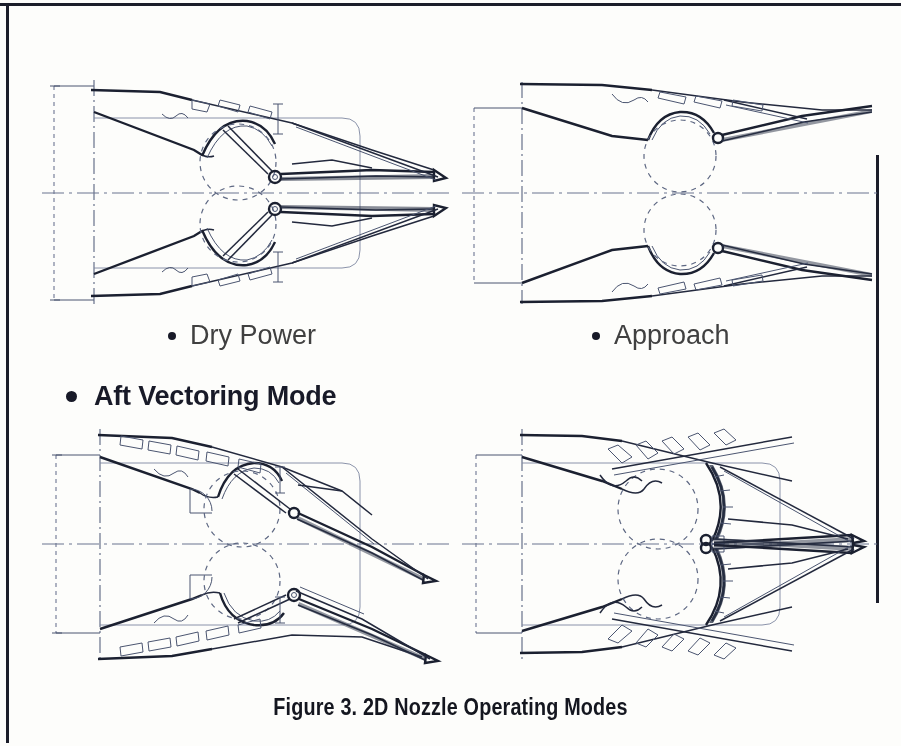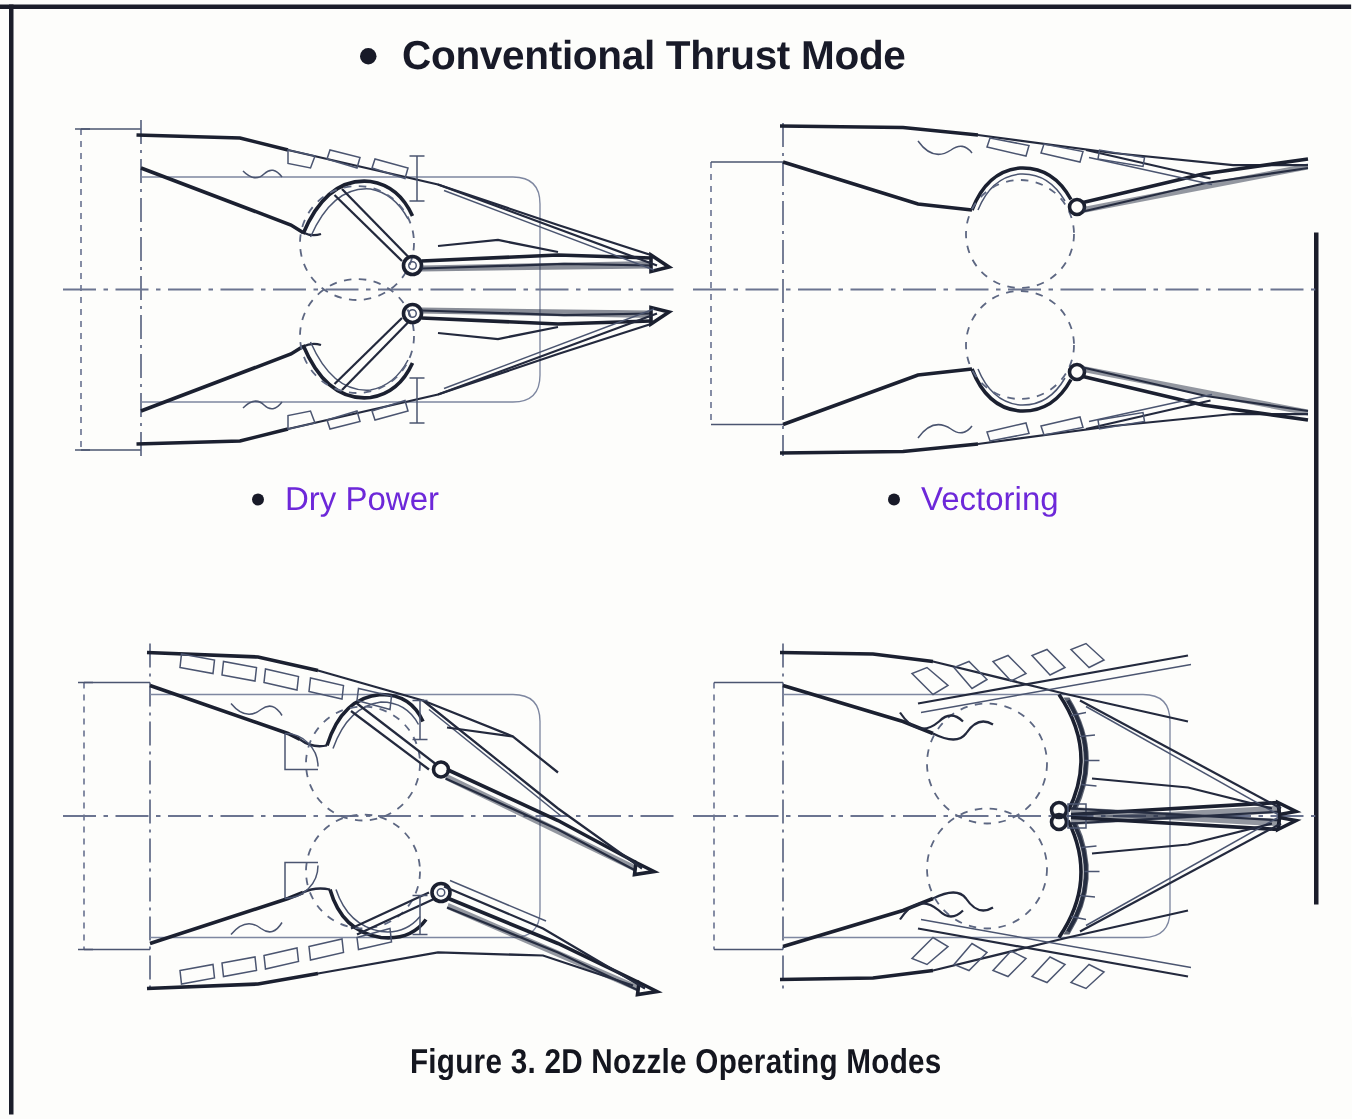--- a/index.html
+++ b/index.html
@@ -52,23 +52,23 @@
     font-size: 27px;
     font-weight: bold;
     color: #181a28;
     letter-spacing: -0.2px;
   }
   .heading .bullet {
     width: 11px; height: 11px;
     margin-right: 17px;
   }
   .sublabel {
-    font-size: 22px;
+    font-size: 27px;
     font-weight: normal;
-    color: #6d28d9;
+    color: #404040;
   }
   .sublabel .bullet {
     width: 8px; height: 8px;
     margin-right: 14px;
   }
   #caption {
     position: absolute;
     left: 0;
     top: 694px;
     width: 901px;
@@ -96,24 +96,20 @@
 </style>
 </head>
 <body>
 
 <div id="page">
 
   <div class="edge-top"></div>
   <div class="edge-left"></div>
   <div class="edge-right"></div>
 
-  <div class="bullet-row heading" style="left:240px; top:22px;">
-    <span class="bullet"></span>
-    <span>Conventional Thrust Mode</span>
-  </div>
 
   <svg class="dwg" style="left:42px; top:78px;" width="410" height="230" viewBox="0 0 410 230">
 
     <path class="dash-d" d="M12 8 L12 222"></path>
     <path class="ln-f" d="M12 8 L52 8 M12 222 L52 222"></path>
     <path class="ln-f" d="M8 8 L18 8 M8 222 L18 222"></path>
 
     <path class="stn2" d="M52 2 L52 228"></path>
 
     <path class="ln-vf" d="M52 40 L300 40 Q318 40 318 58 L318 172 Q318 190 300 190 L52 190"></path>
@@ -226,23 +222,27 @@
     <path class="ln-f" d="M270 202 L300 197 L301 203 L271 208 Z"></path>
   </svg>
 
   <div class="bullet-row sublabel" style="left:168px; top:320px;">
     <span class="bullet"></span>
     <span>Dry Power</span>
   </div>
 
   <div class="bullet-row sublabel" style="left:592px; top:320px;">
     <span class="bullet"></span>
-    <span>Vectoring</span>
+    <span>Approach</span>
   </div>
 
+  <div class="bullet-row heading" style="left:66px; top:381px;">
+    <span class="bullet"></span>
+    <span>Aft Vectoring Mode</span>
+  </div>
 
 
   <svg class="dwg" style="left:42px; top:423px;" width="410" height="245" viewBox="0 0 410 245">
     <path class="dash-d" d="M14 32 L14 210"></path>
     <path class="ln-f" d="M14 32 L58 32 M14 210 L58 210"></path>
     <path class="ln-f" d="M10 32 L20 32 M10 210 L20 210"></path>
     <path class="stn2" d="M58 6 L58 240"></path>
     <path class="ln-vf" d="M58 40 L300 40 Q318 40 318 58 L318 184 Q318 202 300 202 L58 202"></path>
     <path class="ctr" d="M0 121 L410 121"></path>
 

